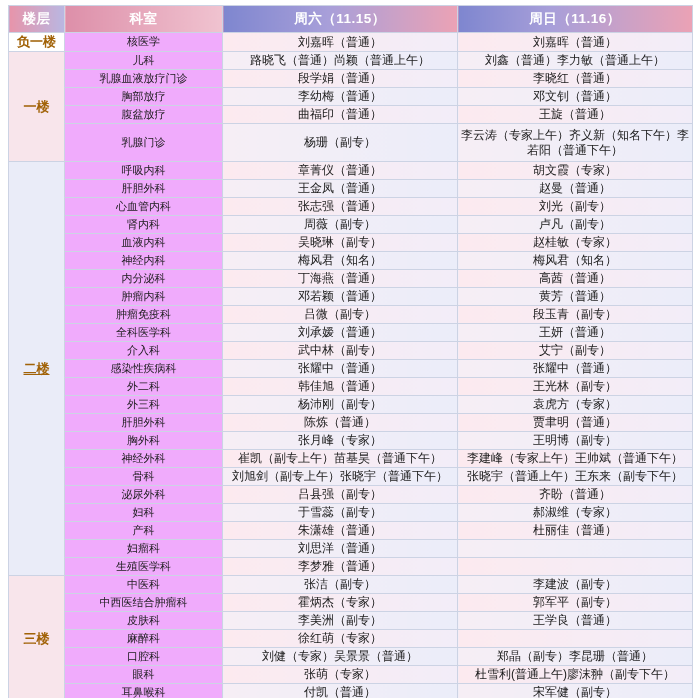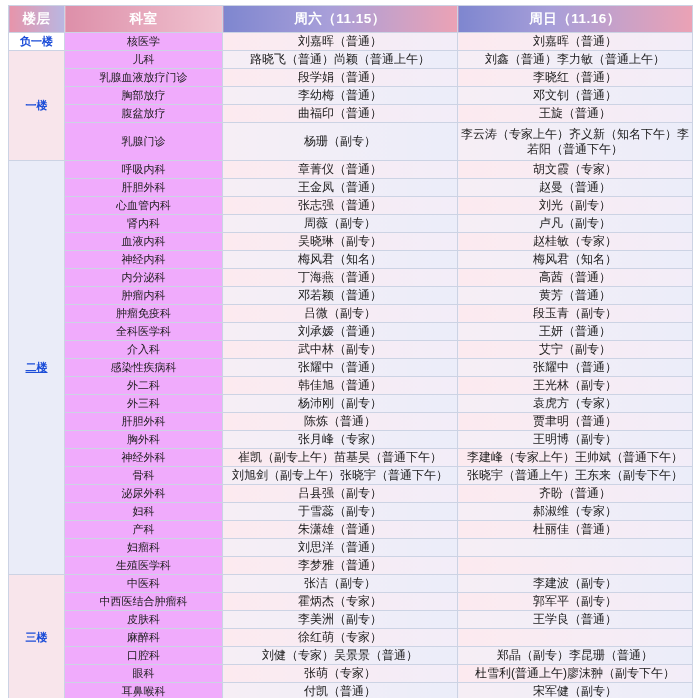--- a/index.html
+++ b/index.html
@@ -43,21 +43,21 @@
     height:24px;color:#ffffff;font-weight:bold;font-size:13.5px;letter-spacing:.5px;
   }
   th.h-floor{background:linear-gradient(90deg,var(--header-flo-l),var(--header-flo-r));margin-left:13px;}
   th.h-dept{background:linear-gradient(90deg,var(--header-rose-l),var(--header-rose-r));}
   th.h-sat{background:linear-gradient(90deg,var(--header-indigo),var(--header-purple) 45%,var(--header-pink));}
   th.h-sun{background:linear-gradient(90deg,var(--header-indigo),var(--header-purple) 40%,var(--header-pink));}
   tbody tr{height:17px;font-size:12px;}
   tbody tr.tall{height:38px;}
   td.dept{background:#f0abfc;font-size:11px;}
   th.floor-cell{
-    font-size:11px;font-weight:bold;color:#1d4ed8;background:var(--floor-white);
+    font-size:13px;font-weight:bold;color:#a16207;background:var(--floor-white);
   }
   th.floor-cell.f-pink{background:var(--floor-pink);}
   th.floor-cell.f-lav{background:var(--floor-lav);text-decoration:underline;}
   tr.row-a td.sched{background:linear-gradient(90deg,var(--row-pink-l),var(--row-pink-r));}
   tr.row-b td.sched{background:linear-gradient(90deg,var(--row-lav-l),var(--row-lav-r));}
 </style>
 </head>
 <body>
 
 <table>

